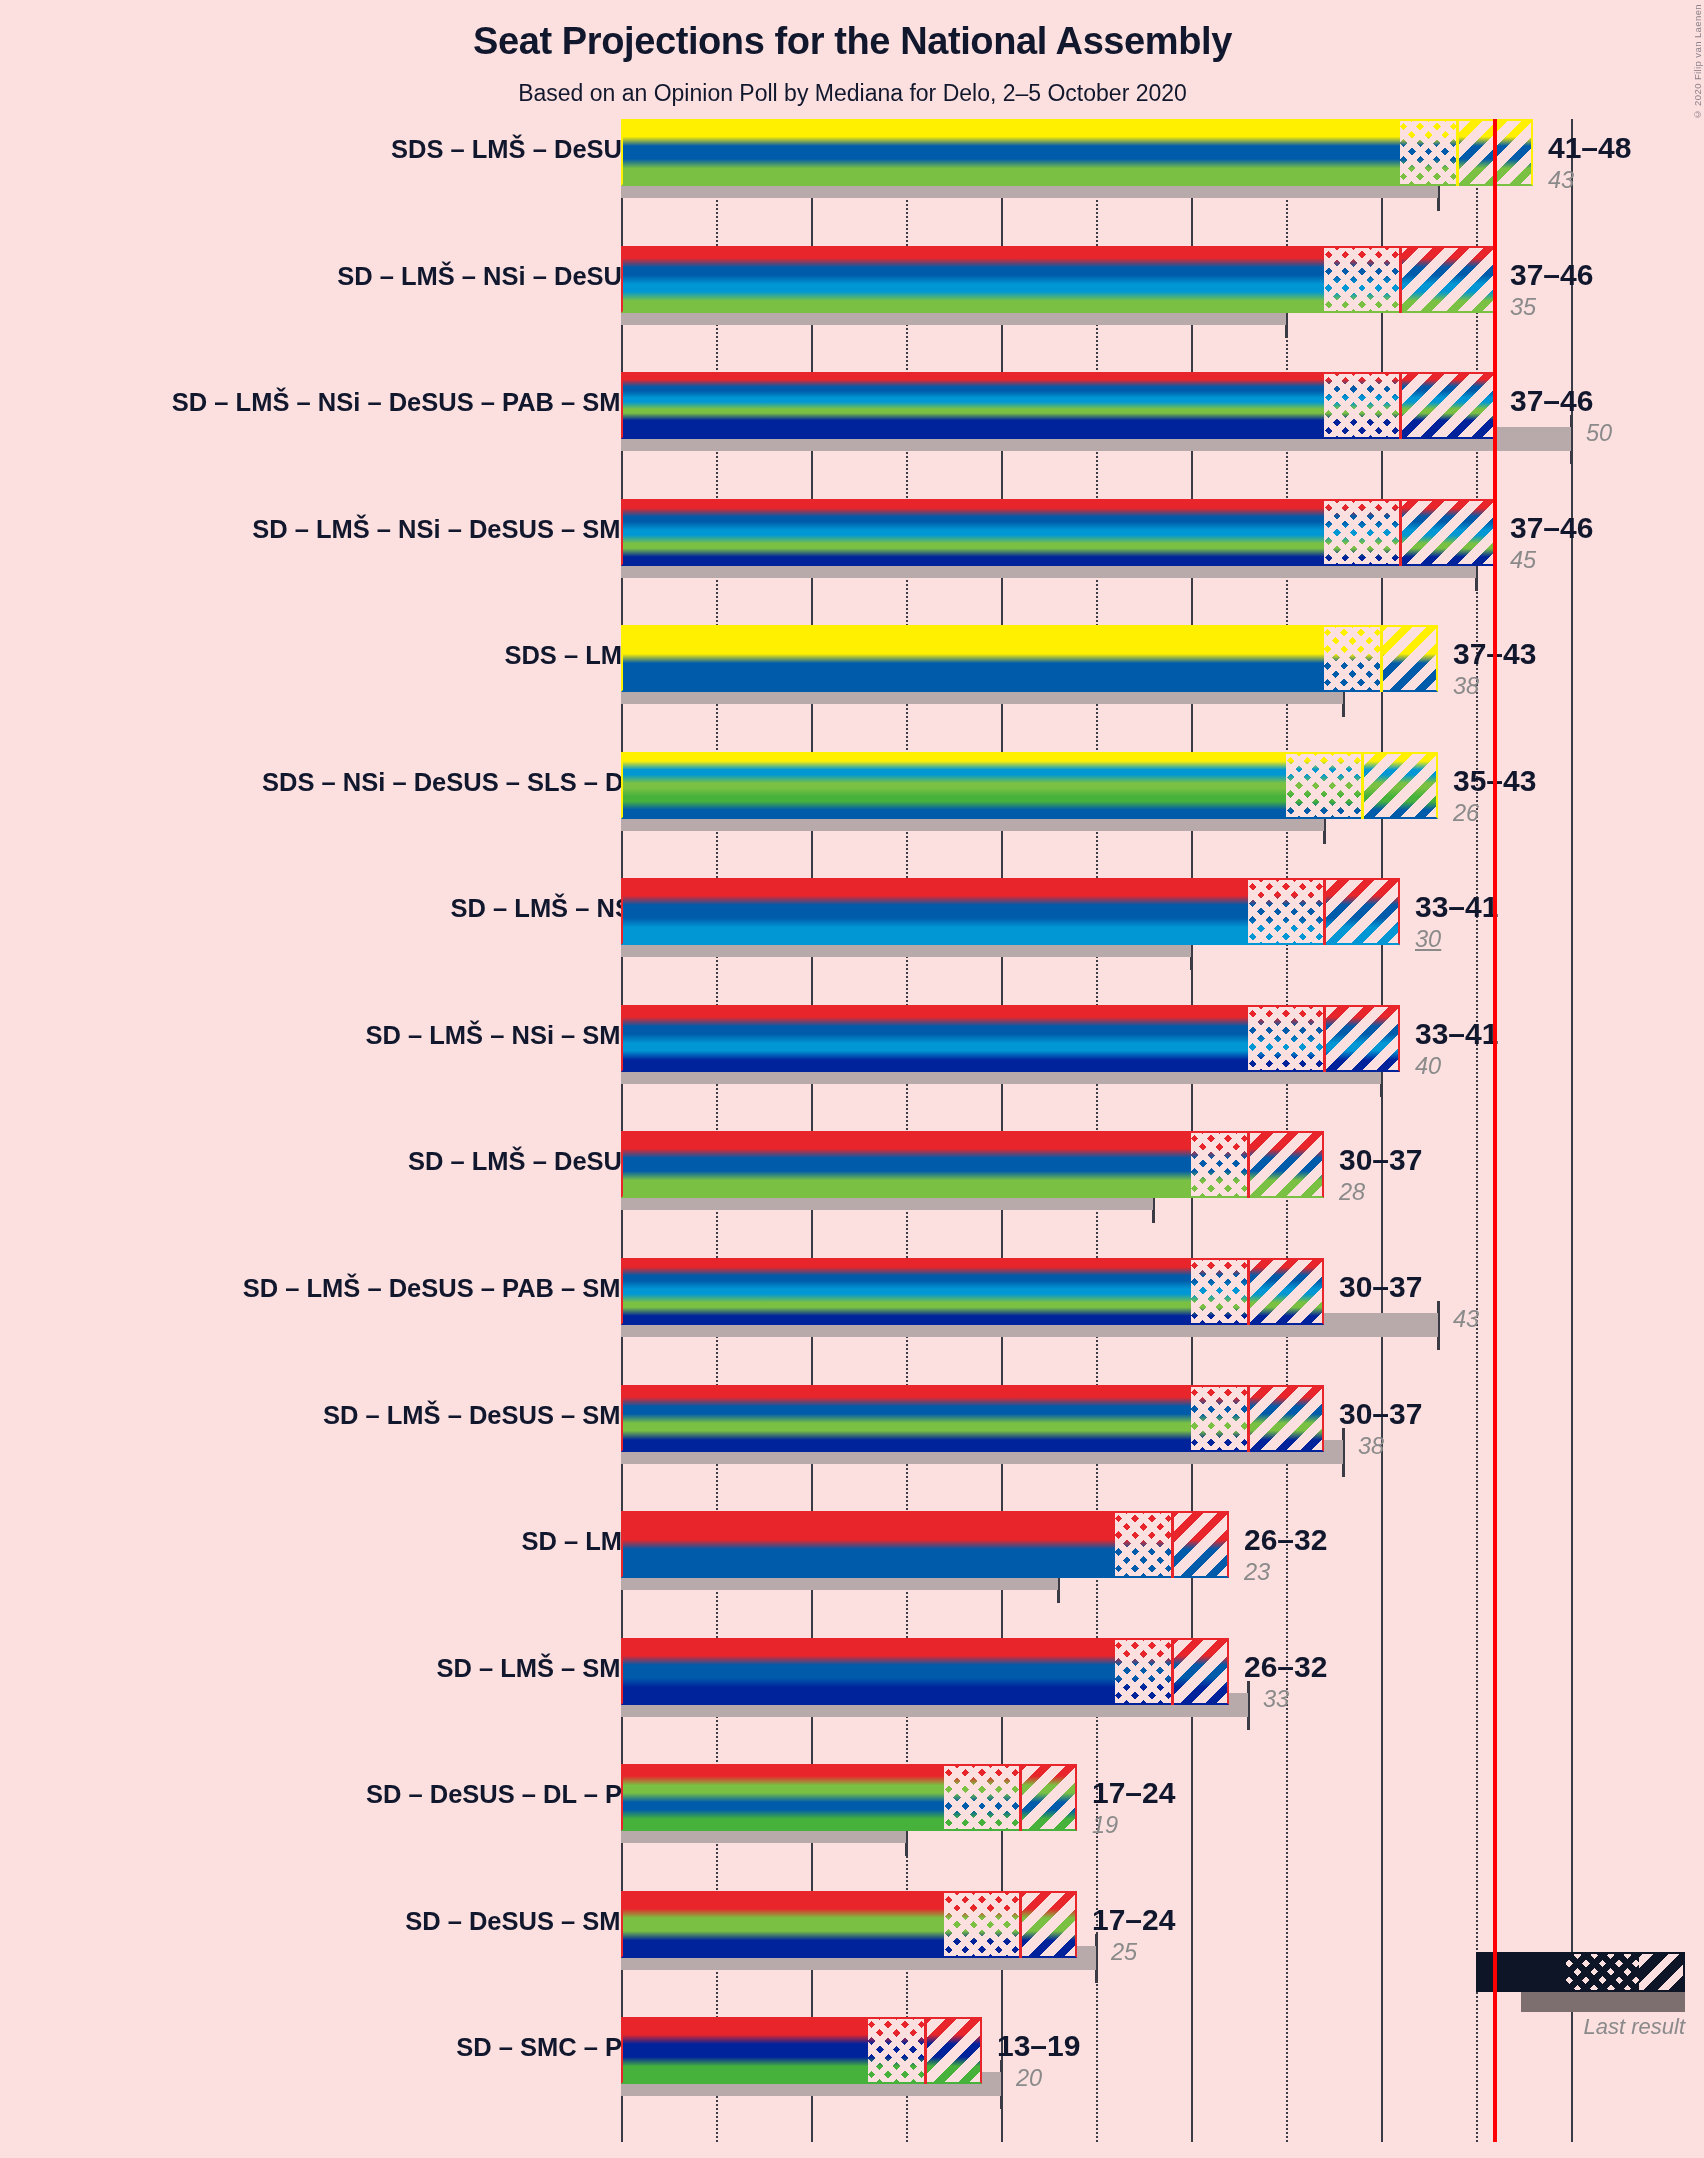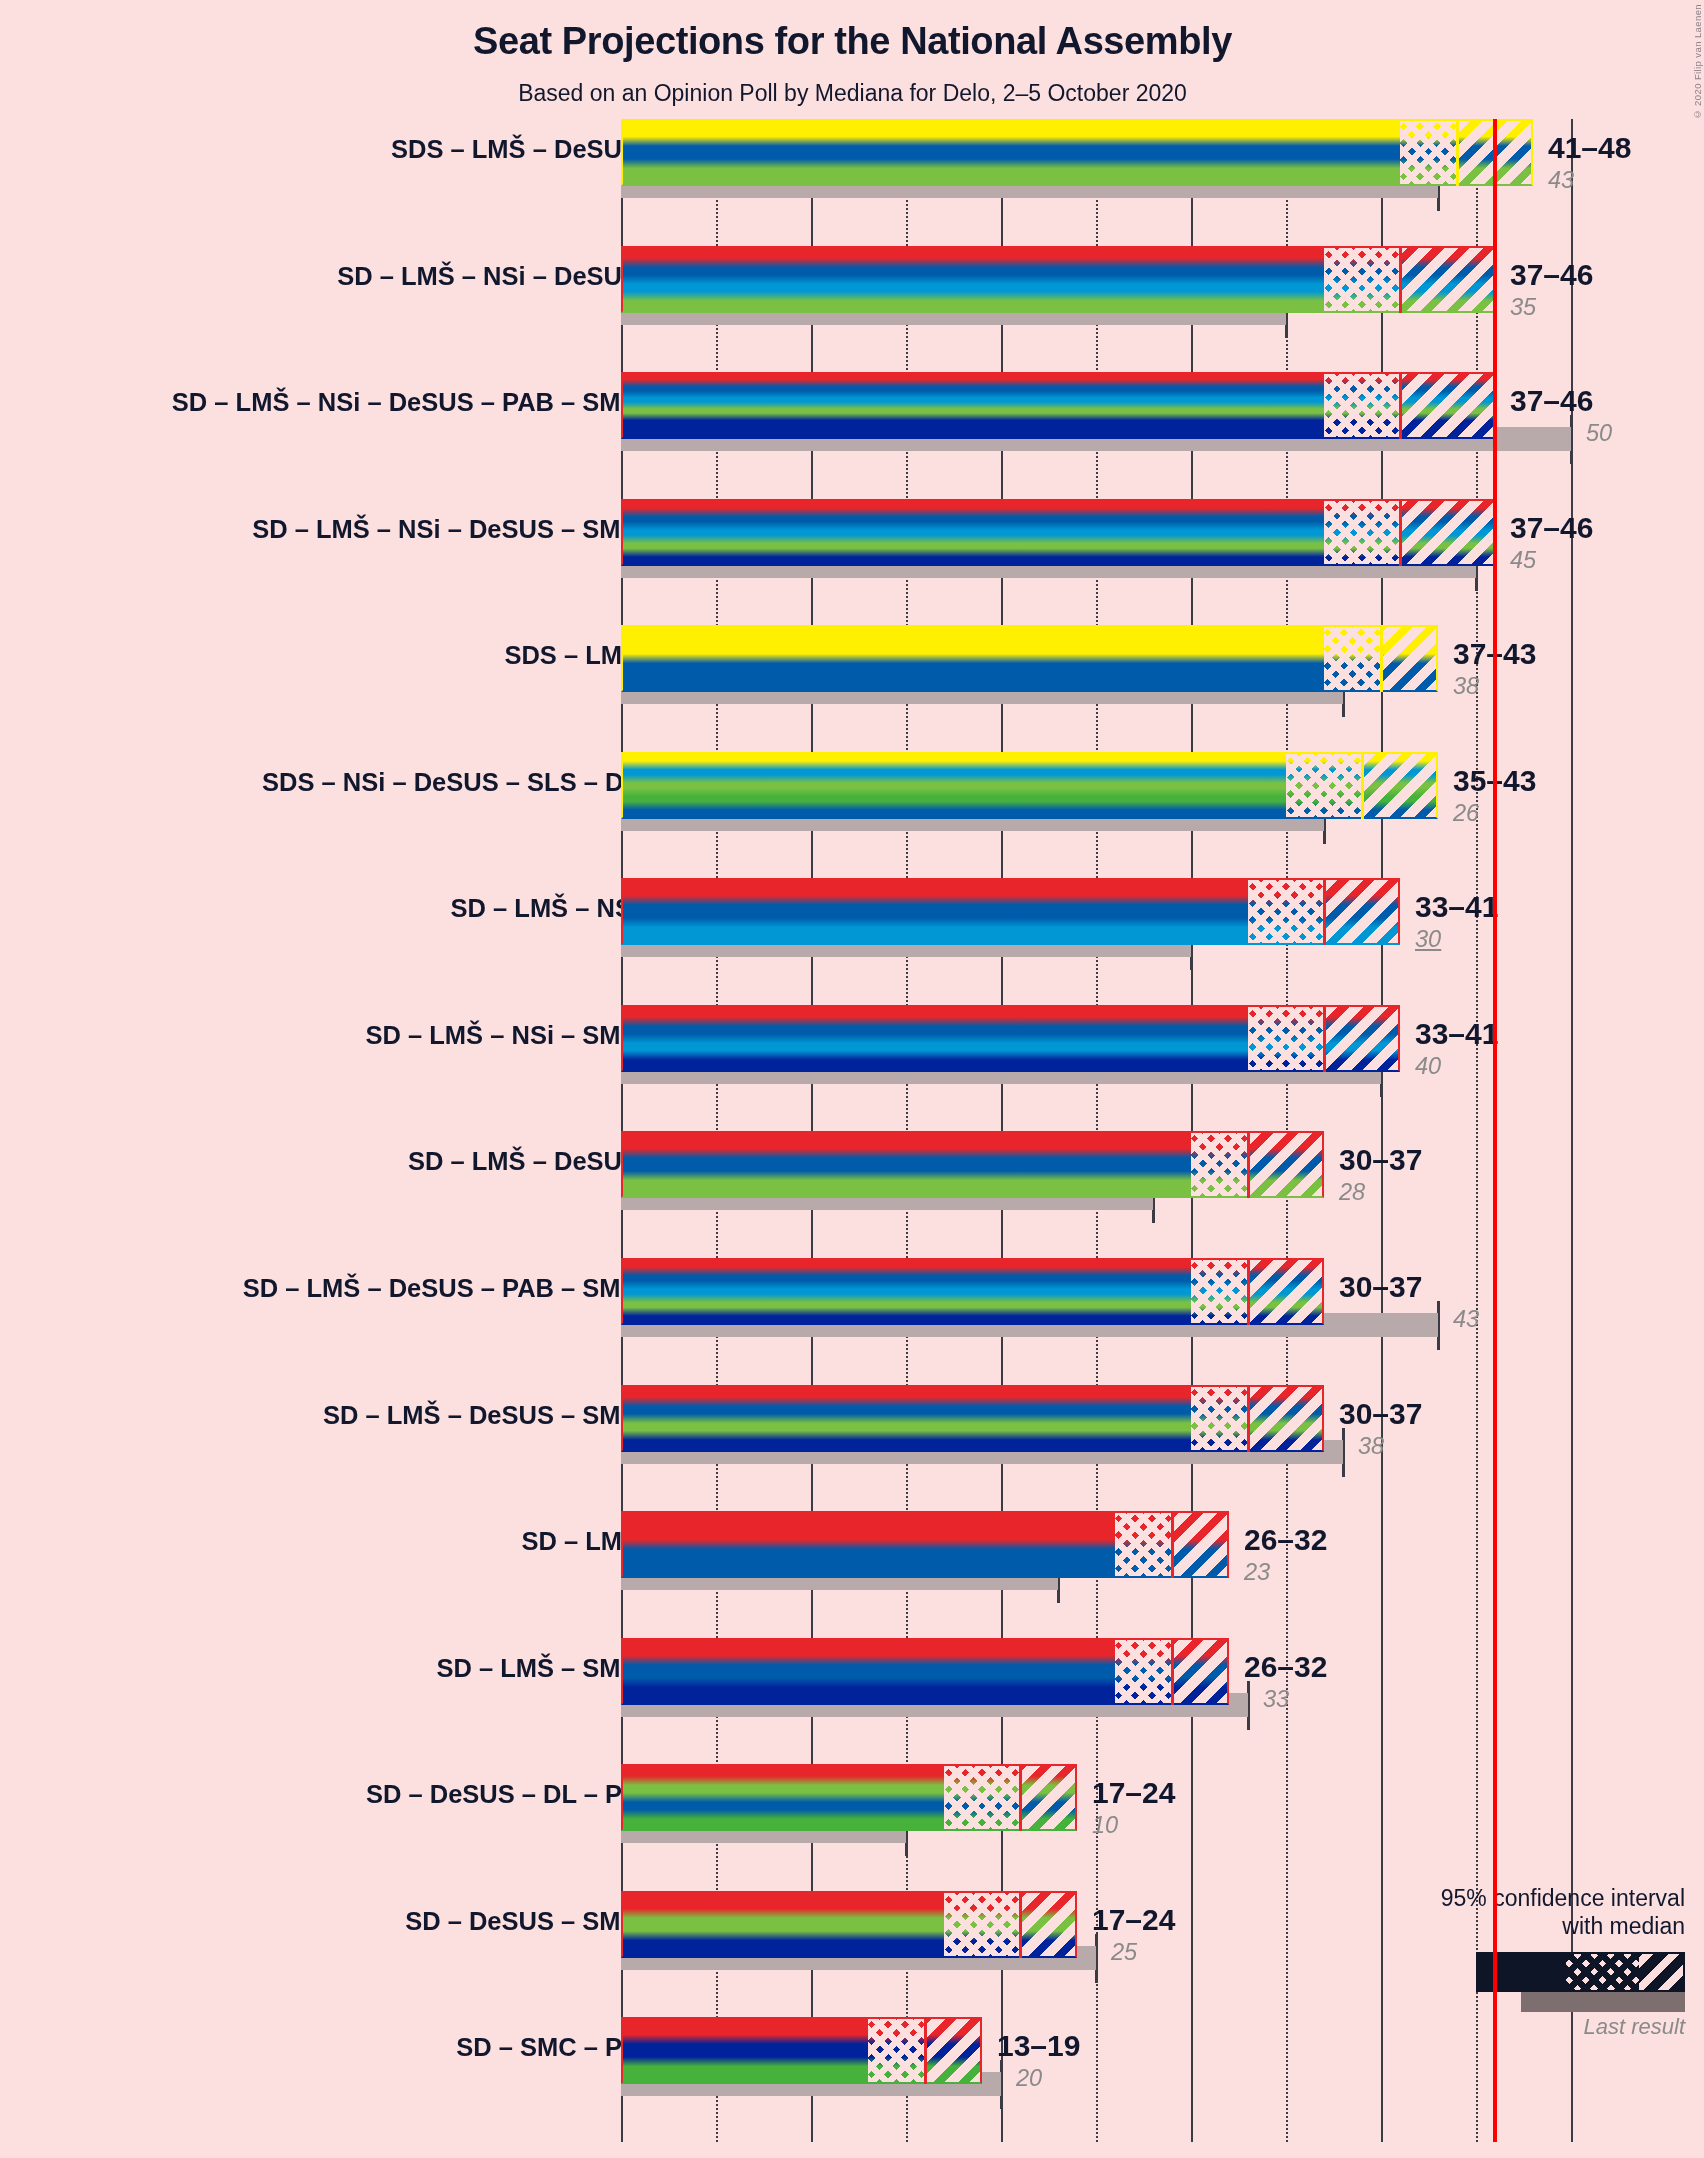--- a/index.html
+++ b/index.html
@@ -386,21 +386,21 @@
           <div class="ci-cross" style="left: 323px; width: 76px; background: linear-gradient(rgb(232, 37, 42) 0%, rgb(232, 37, 42) 18%, rgb(122, 193, 67) 32%, rgb(122, 193, 67) 43%, rgb(0, 91, 170) 57%, rgb(0, 91, 170) 68%, rgb(70, 178, 60) 82%, rgb(70, 178, 60) 100%);">
             <div style="position: absolute; inset: 0px; background-image: repeating-linear-gradient(45deg, rgb(252, 223, 223) 0px, rgb(252, 223, 223) 6.4px, transparent 6.4px, transparent 11.8px), repeating-linear-gradient(-45deg, rgb(252, 223, 223) 0px, rgb(252, 223, 223) 6.4px, transparent 6.4px, transparent 11.8px);"></div>
           </div>
           <div class="ci-diag" style="left: 399px; width: 57px; background: linear-gradient(rgb(232, 37, 42) 0%, rgb(232, 37, 42) 18%, rgb(122, 193, 67) 32%, rgb(122, 193, 67) 43%, rgb(0, 91, 170) 57%, rgb(0, 91, 170) 68%, rgb(70, 178, 60) 82%, rgb(70, 178, 60) 100%);">
             <div style="position: absolute; inset: 0px; background-image: repeating-linear-gradient(-45deg, rgb(252, 223, 223) 0px, rgb(252, 223, 223) 10px, transparent 10px, transparent 18px);"></div>
           </div>
           <div class="ci-border" style="width: 456px; border-color: rgb(232, 37, 42) rgb(232, 37, 42) rgb(70, 178, 60);"></div>
           <div style="position: absolute; top: 0px; bottom: 0px; width: 2.7px; left: 398px; background: rgb(232, 37, 42);"></div>
         </div>
         <div class="range-val" style="left: 471px; top: 11.8px;">17–24</div>
-        <div class="last-val" style="left: 471px; top: 48px;">10</div>
+        <div class="last-val" style="left: 471px; top: 48px;">19</div>
       </div>
       <div class="row" style="top: 1772px; height: 91px;">
         <div class="row-label" style="top: 15.5px;">SD – DeSUS – SMC</div>
         <div class="last-bar" style="top: 55px; width: 475px;"></div>
         <div style="position: absolute; width: 2.7px; background: rgb(59, 59, 70); left: 474px; top: 43px; height: 49px;"></div>
         <div class="ci-wrap" style="width: 456px;">
           <div class="ci-solid" style="width: 323px; background: linear-gradient(rgb(232, 37, 42) 0%, rgb(232, 37, 42) 26.33%, rgb(122, 193, 67) 40.33%, rgb(122, 193, 67) 59.67%, rgb(0, 35, 156) 73.67%, rgb(0, 35, 156) 100%);"></div>
           <div class="ci-cross" style="left: 323px; width: 76px; background: linear-gradient(rgb(232, 37, 42) 0%, rgb(232, 37, 42) 26.33%, rgb(122, 193, 67) 40.33%, rgb(122, 193, 67) 59.67%, rgb(0, 35, 156) 73.67%, rgb(0, 35, 156) 100%);">
             <div style="position: absolute; inset: 0px; background-image: repeating-linear-gradient(45deg, rgb(252, 223, 223) 0px, rgb(252, 223, 223) 6.4px, transparent 6.4px, transparent 11.8px), repeating-linear-gradient(-45deg, rgb(252, 223, 223) 0px, rgb(252, 223, 223) 6.4px, transparent 6.4px, transparent 11.8px);"></div>
           </div>
@@ -428,24 +428,20 @@
           <div class="ci-border" style="width: 361px; border-color: rgb(232, 37, 42) rgb(232, 37, 42) rgb(70, 178, 60);"></div>
           <div style="position: absolute; top: 0px; bottom: 0px; width: 2.7px; left: 303px; background: rgb(232, 37, 42);"></div>
         </div>
         <div class="range-val" style="left: 376px; top: 11.8px;">13–19</div>
         <div class="last-val" style="left: 395px; top: 48px;">20</div>
       </div>
     </div>
 </div>
 
 <div id="legend">
-  <div id="legend-title">
-    <div>95% confidence interval</div>
-    <div>with median</div>
-  </div>
   <div id="legend-sample">
     <div class="lg-cross" style="background-image: repeating-linear-gradient(45deg, rgb(13, 21, 38) 0px, rgb(13, 21, 38) 6.4px, transparent 6.4px, transparent 11.8px), repeating-linear-gradient(-45deg, rgb(13, 21, 38) 0px, rgb(13, 21, 38) 6.4px, transparent 6.4px, transparent 11.8px); background-color: rgb(252, 223, 223);"></div>
     <div class="lg-diag" style="background-image: repeating-linear-gradient(-45deg, rgb(13, 21, 38) 0px, rgb(13, 21, 38) 10px, transparent 10px, transparent 18px); background-color: rgb(252, 223, 223);"></div>
   </div>
   <div id="legend-last"></div>
   <div id="legend-last-label">Last result</div>
 </div>
 
 
 </body></html>

